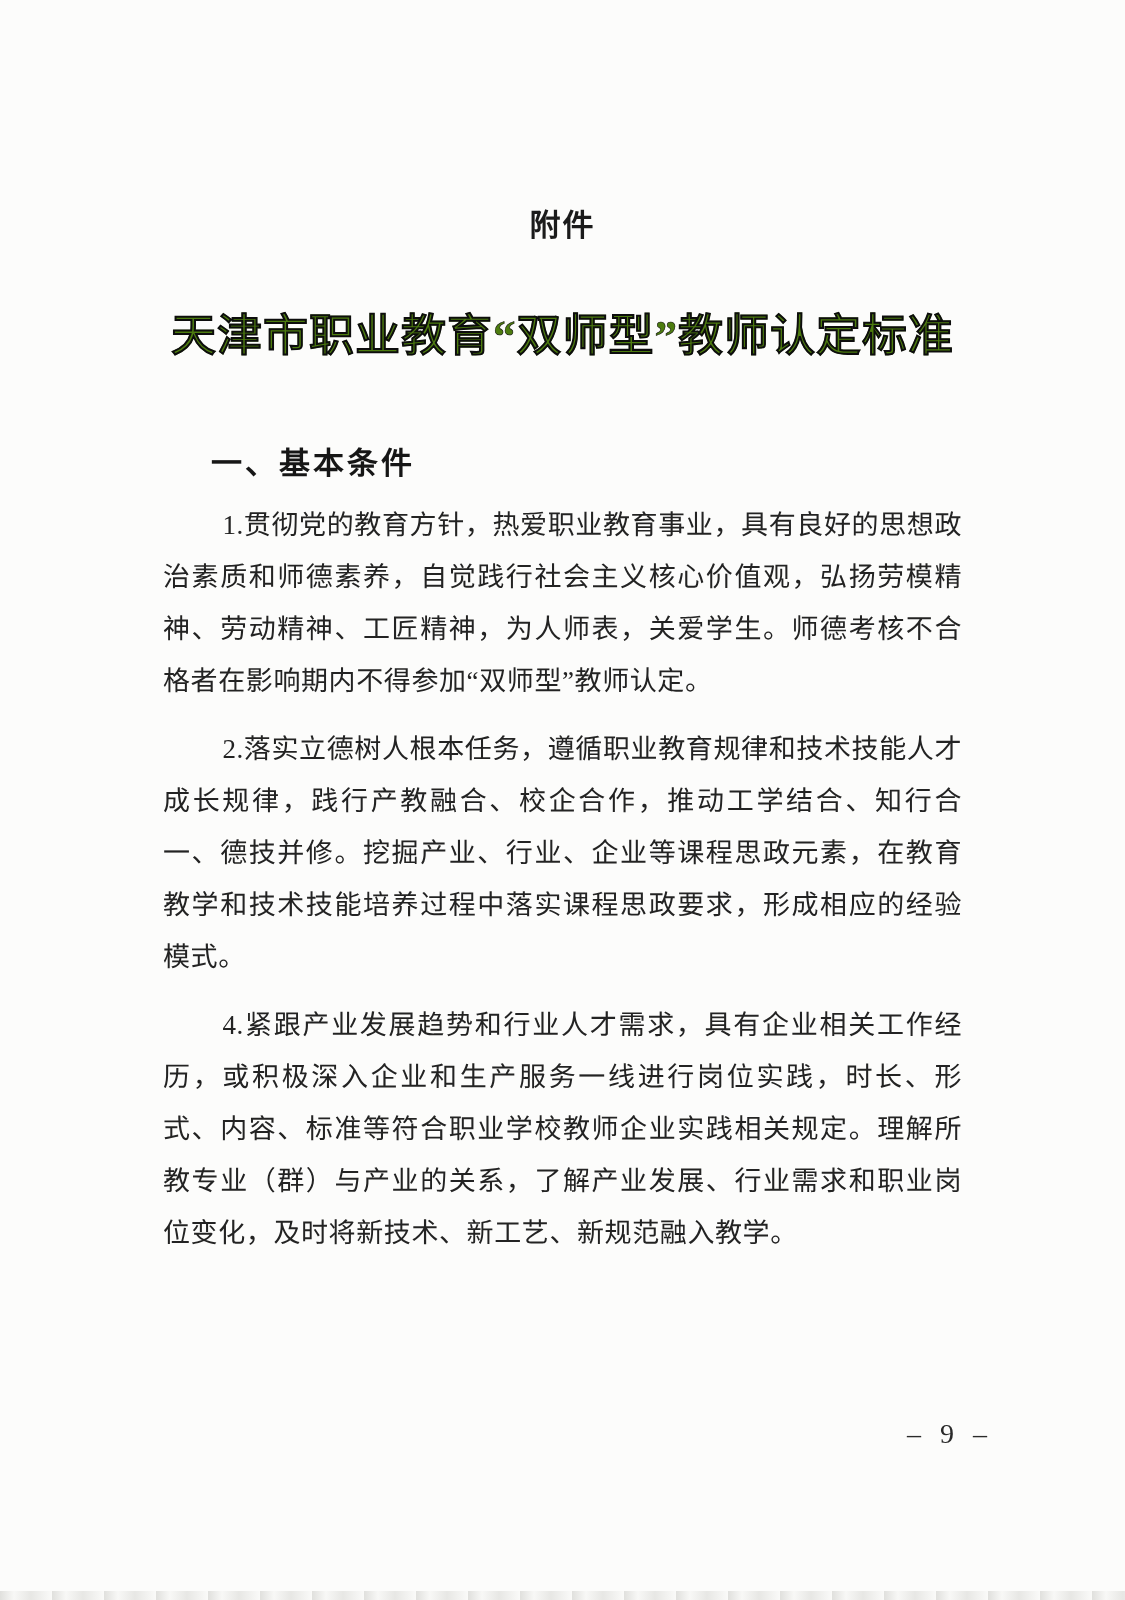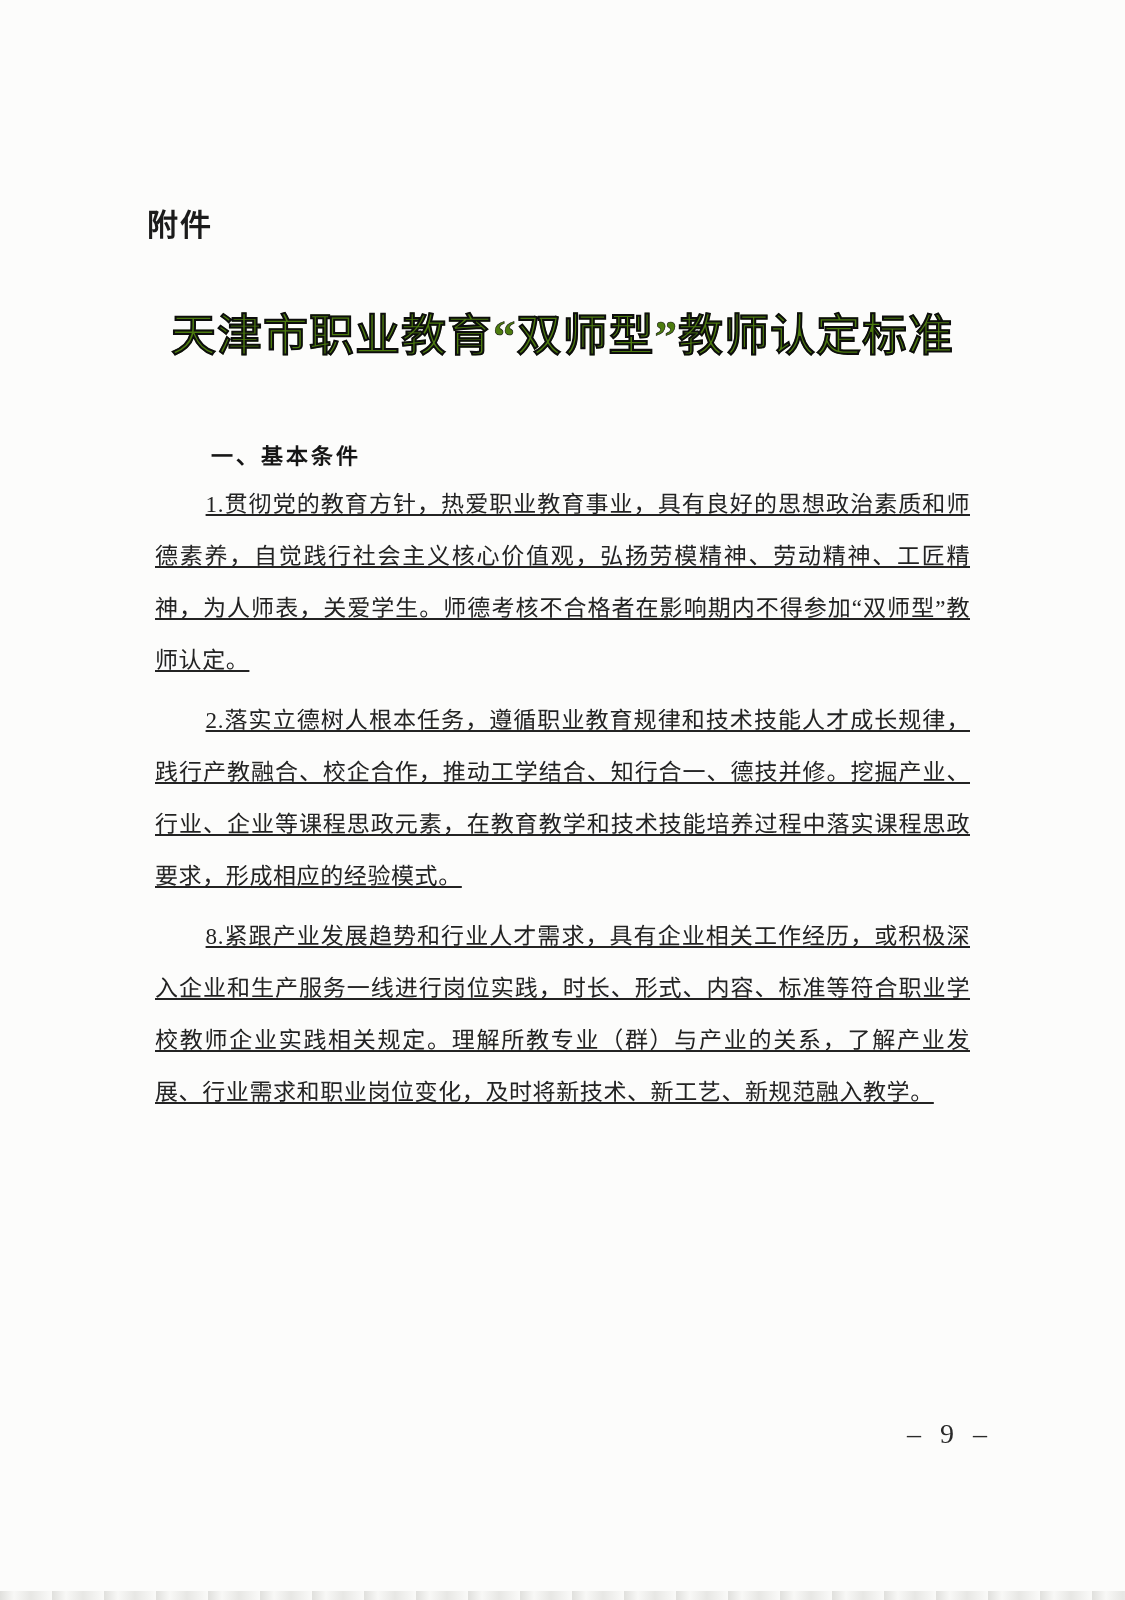--- a/index.html
+++ b/index.html
@@ -23,53 +23,53 @@
     padding: 0 147px;
   }
   .attachment-label {
     margin: 0;
     padding-top: 200px;
     font-family: "Liberation Sans", "DejaVu Sans", sans-serif;
     font-size: 31px;
     font-weight: 600;
     color: #1b1b1b;
     letter-spacing: 2px;
+    text-align: center;
   }
   .doc-title {
     margin: 54px 0 0 0;
     text-align: center;
     font-family: "Liberation Serif", "DejaVu Serif", serif;
     font-size: 45px;
     font-weight: 900;
     color: #4d7c0f;
     letter-spacing: 1px;
     -webkit-text-stroke: 0.6px #0d0d0d;
   }
   .section-heading {
     margin: 74px 0 0 0;
     padding-left: 64px;
     font-family: "Liberation Sans", "DejaVu Sans", sans-serif;
-    font-size: 22px;
+    font-size: 31px;
     font-weight: 700;
     color: #161616;
     letter-spacing: 3px;
   }
   .body-text {
     margin-top: 9px;
   }
   .body-text p {
-    margin: 8px;
-    font-size: 23px;
+    margin: 16px;
+    font-size: 27px;
     line-height: 52px;
     letter-spacing: 0.6px;
     text-indent: 2.2em;
     text-align: justify;
     text-justify: inter-ideograph;
     color: #232323;
-    text-decoration: underline;
   }
   .page-number {
     position: absolute;
     top: 1418px;
     left: 855px;
     width: 190px;
     text-align: center;
     font-size: 28px;
     color: #2a2a2a;
     letter-spacing: 6px;
@@ -97,20 +97,20 @@
 
   <p class="attachment-label">附件</p>
 
   <h1 class="doc-title">天津市职业教育“双师型”教师认定标准</h1>
 
   <h2 class="section-heading">一、基本条件</h2>
 
   <div class="body-text">
     <p>1.贯彻党的教育方针，热爱职业教育事业，具有良好的思想政治素质和师德素养，自觉践行社会主义核心价值观，弘扬劳模精神、劳动精神、工匠精神，为人师表，关爱学生。师德考核不合格者在影响期内不得参加“双师型”教师认定。</p>
     <p>2.落实立德树人根本任务，遵循职业教育规律和技术技能人才成长规律，践行产教融合、校企合作，推动工学结合、知行合一、德技并修。挖掘产业、行业、企业等课程思政元素，在教育教学和技术技能培养过程中落实课程思政要求，形成相应的经验模式。</p>
-    <p>8.紧跟产业发展趋势和行业人才需求，具有企业相关工作经历，或积极深入企业和生产服务一线进行岗位实践，时长、形式、内容、标准等符合职业学校教师企业实践相关规定。理解所教专业（群）与产业的关系，了解产业发展、行业需求和职业岗位变化，及时将新技术、新工艺、新规范融入教学。</p>
+    <p>4.紧跟产业发展趋势和行业人才需求，具有企业相关工作经历，或积极深入企业和生产服务一线进行岗位实践，时长、形式、内容、标准等符合职业学校教师企业实践相关规定。理解所教专业（群）与产业的关系，了解产业发展、行业需求和职业岗位变化，及时将新技术、新工艺、新规范融入教学。</p>
   </div>
 
   <div class="page-number">– 9 –</div>
 
   <div class="scan-edge"></div>
 
 </div>
 
 </body></html>

